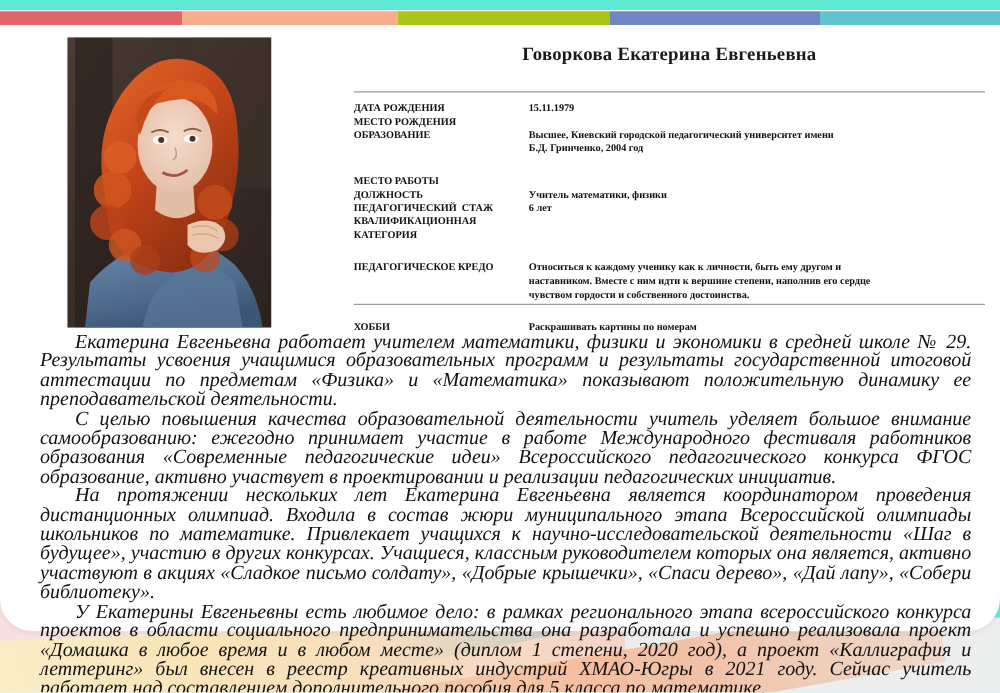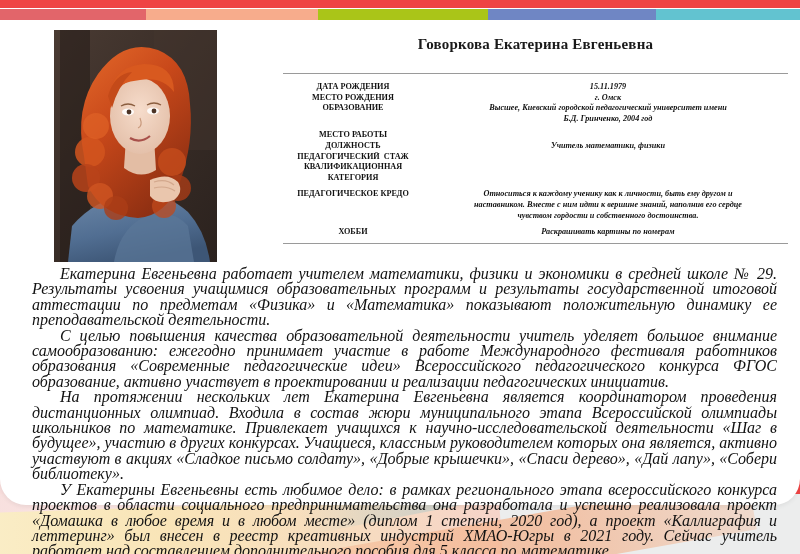--- a/index.html
+++ b/index.html
@@ -8,21 +8,21 @@
     background: #ffffff;
   }
   body {
     font-family: "Liberation Serif", "DejaVu Serif", serif;
   }
   .slide {
     position: relative;
     width: 800px;
     height: 554px;
     overflow: hidden;
-    background: #ef4444;
+    background: #5eead4;
   }
 
   
   .bg-layer {
     position: absolute;
     inset: 0;
     overflow: hidden;
     z-index: 0;
   }
   .ribbon {
@@ -139,32 +139,31 @@
     top: 82px;
     width: 510px;
     font-size: 8.2px;
     font-weight: bold;
     color: #111111;
     line-height: 10.6px;
   }
   .info-row {
     display: flex;
     align-items: flex-start;
-    text-align: center;
-  }
-  .info-row.gap { margin-top: 6px; }
+  }
+  .info-row.gap { margin-top: 16px; }
   .info-label {
     width: 140px;
     flex: 0 0 140px;
     white-space: pre;
   }
   .info-value {
     flex: 1 1 auto;
   }
-  .info-value .ln { display: block; font-style: italic; }
+  .info-value .ln { display: block; }
 
   .body-text {
     position: absolute;
     left: 32px;
     top: 266px;
     width: 745px;
     font-size: 16px;
     font-style: italic;
     color: #111111;
     line-height: 15.4px;
@@ -272,52 +271,52 @@
 
     <div class="info-table">
         <div class="info-row">
           <div class="info-label">ДАТА РОЖДЕНИЯ</div>
           <div class="info-value">
             <span class="ln">15.11.1979</span>
           </div>
         </div>
         <div class="info-row">
           <div class="info-label">МЕСТО РОЖДЕНИЯ</div>
-          <div class="info-value">
-            <span class="ln">г. Омск</span>
-          </div>
         </div>
         <div class="info-row">
           <div class="info-label">ОБРАЗОВАНИЕ</div>
           <div class="info-value">
             <span class="ln">Высшее, Киевский городской педагогический университет имени</span>
             <span class="ln">Б.Д. Гринченко, 2004 год</span>
           </div>
         </div>
         <div class="info-row gap">
           <div class="info-label">МЕСТО РАБОТЫ</div>
         </div>
         <div class="info-row">
           <div class="info-label">ДОЛЖНОСТЬ</div>
           <div class="info-value">
             <span class="ln">Учитель математики, физики</span>
           </div>
         </div>
         <div class="info-row">
           <div class="info-label">ПЕДАГОГИЧЕСКИЙ  СТАЖ</div>
+          <div class="info-value">
+            <span class="ln">6  лет</span>
+          </div>
         </div>
         <div class="info-row">
           <div class="info-label">КВАЛИФИКАЦИОННАЯ
 КАТЕГОРИЯ</div>
         </div>
         <div class="info-row gap">
           <div class="info-label">ПЕДАГОГИЧЕСКОЕ КРЕДО</div>
           <div class="info-value">
             <span class="ln">Относиться к каждому ученику как к личности, быть ему другом и</span>
-            <span class="ln">наставником. Вместе с ним идти к вершине знаний, наполнив его сердце</span>
+            <span class="ln">наставником. Вместе с ним идти к вершине степени, наполнив его сердце</span>
             <span class="ln">чувством гордости и собственного достоинства.</span>
           </div>
         </div>
         <div class="info-row gap">
           <div class="info-label">ХОББИ</div>
           <div class="info-value">
             <span class="ln">Раскрашивать картины по номерам</span>
           </div>
         </div>
       </div>

